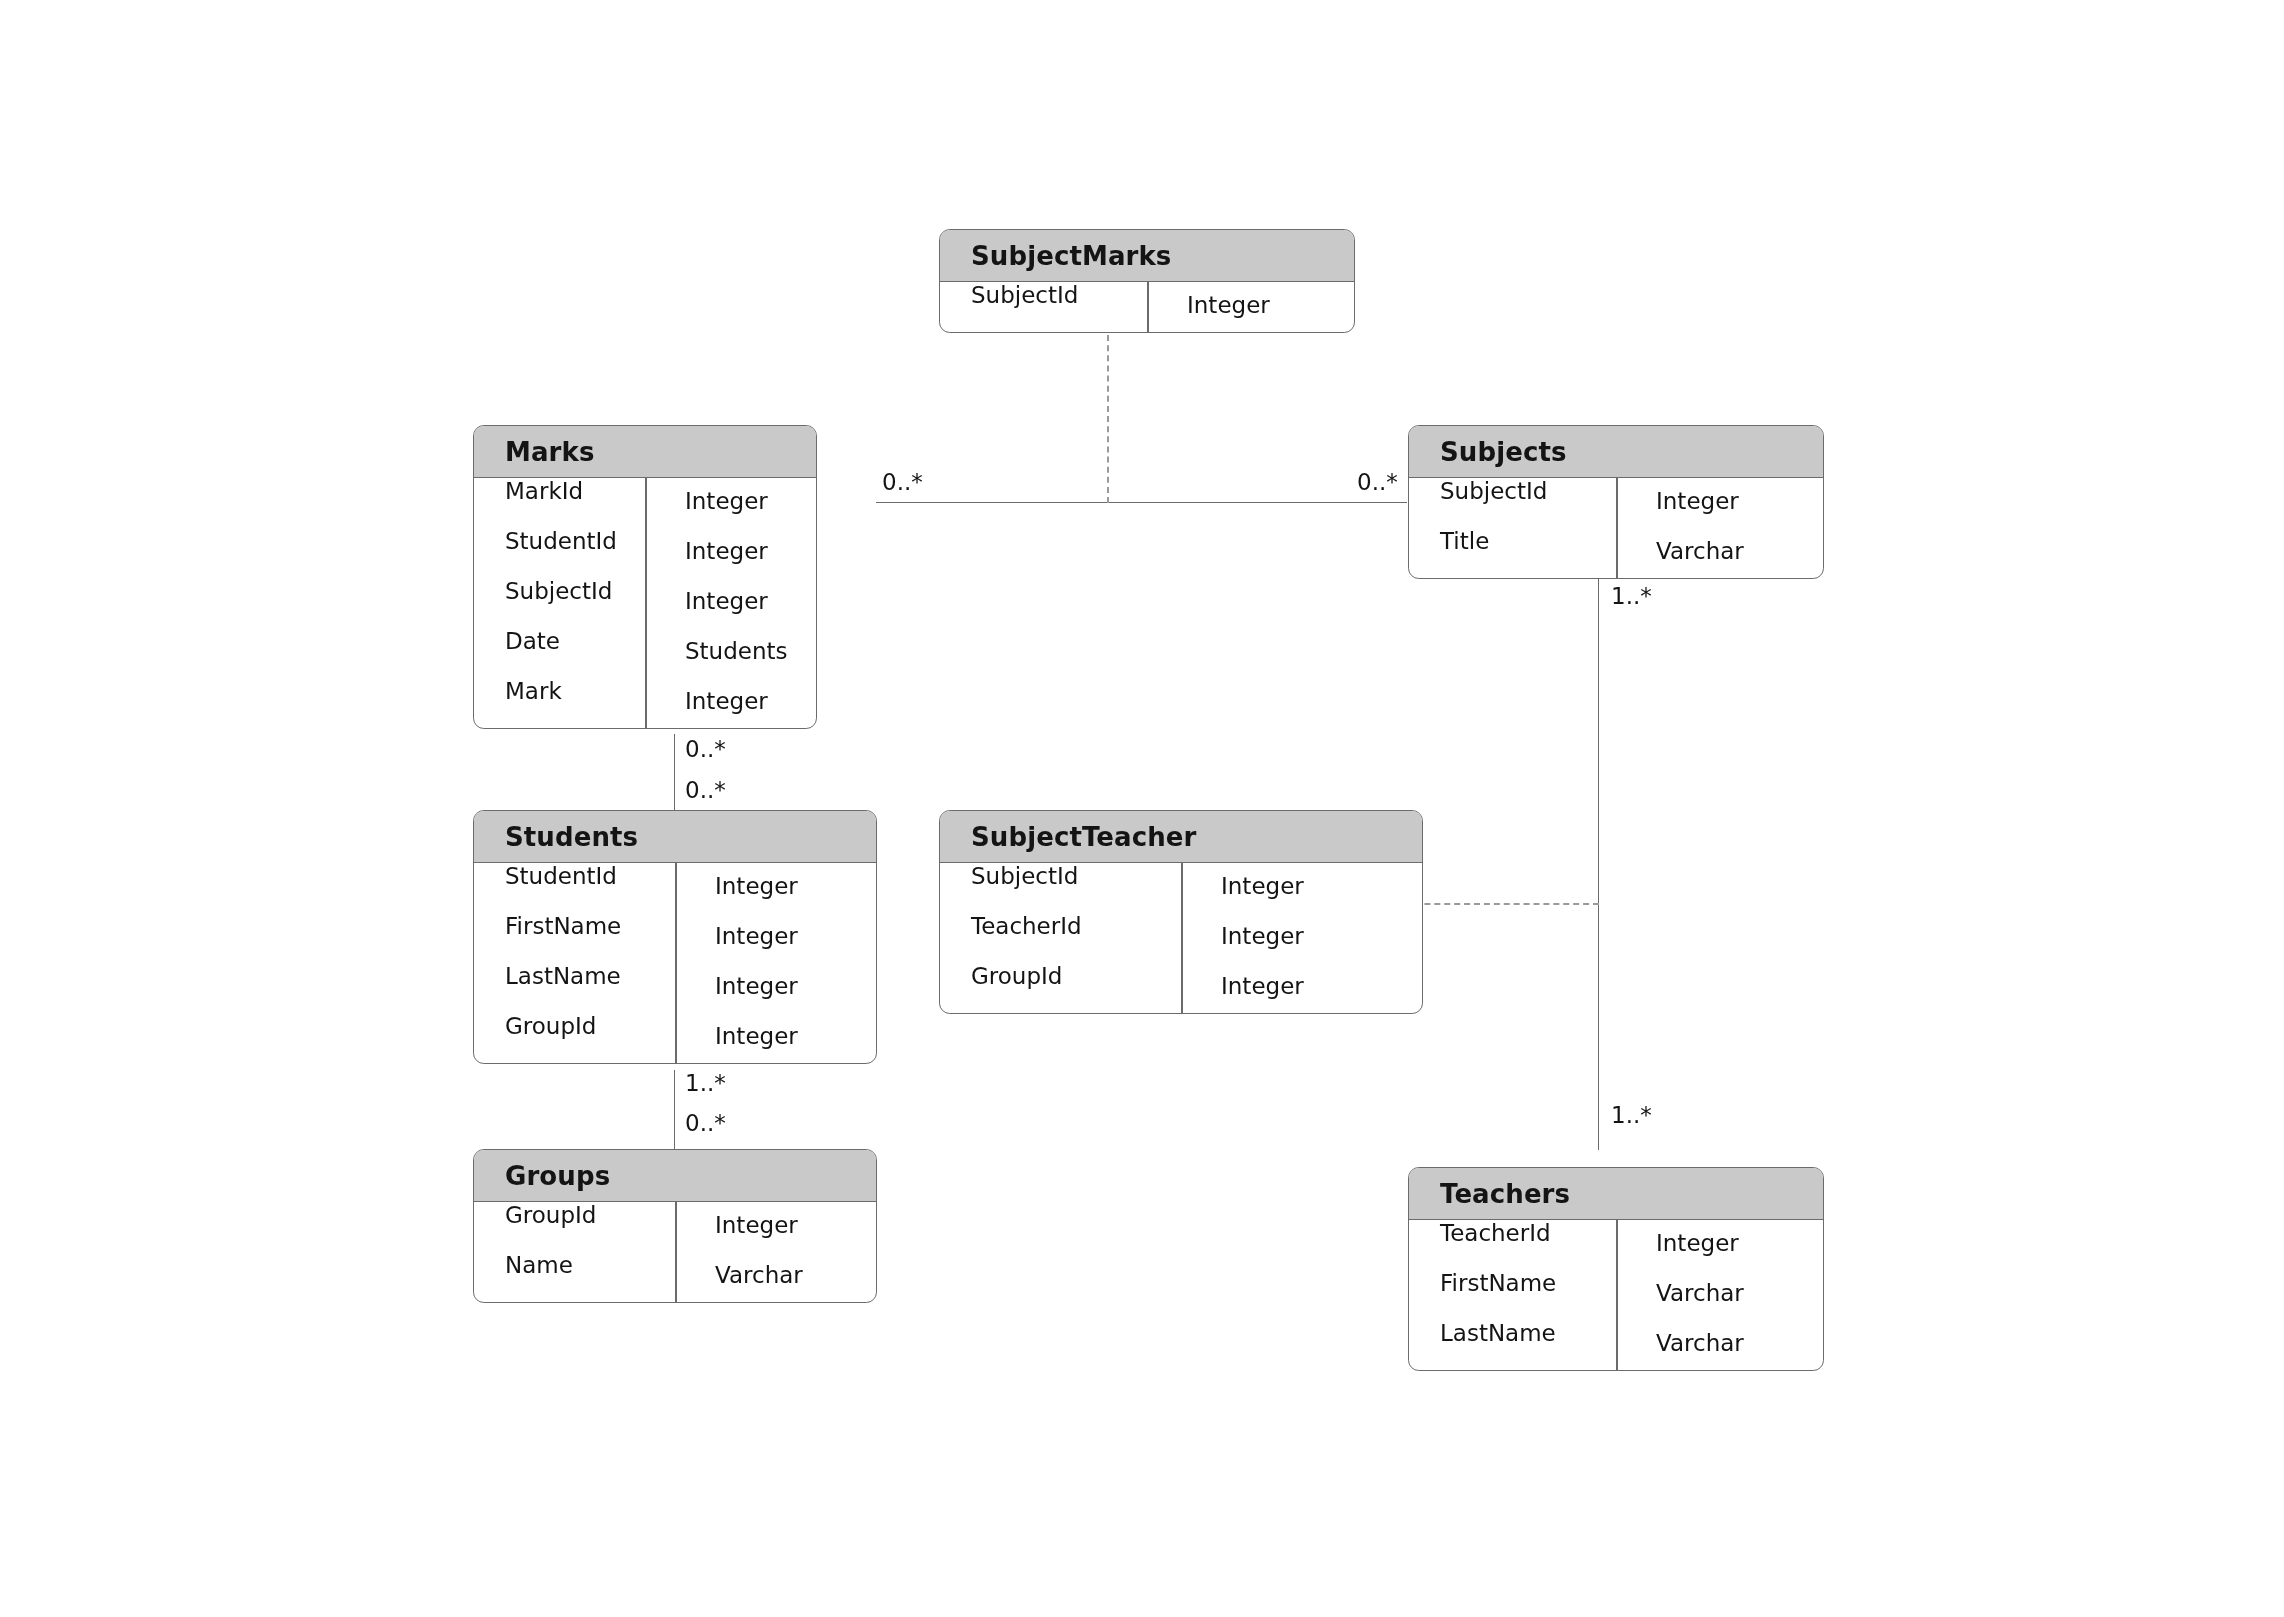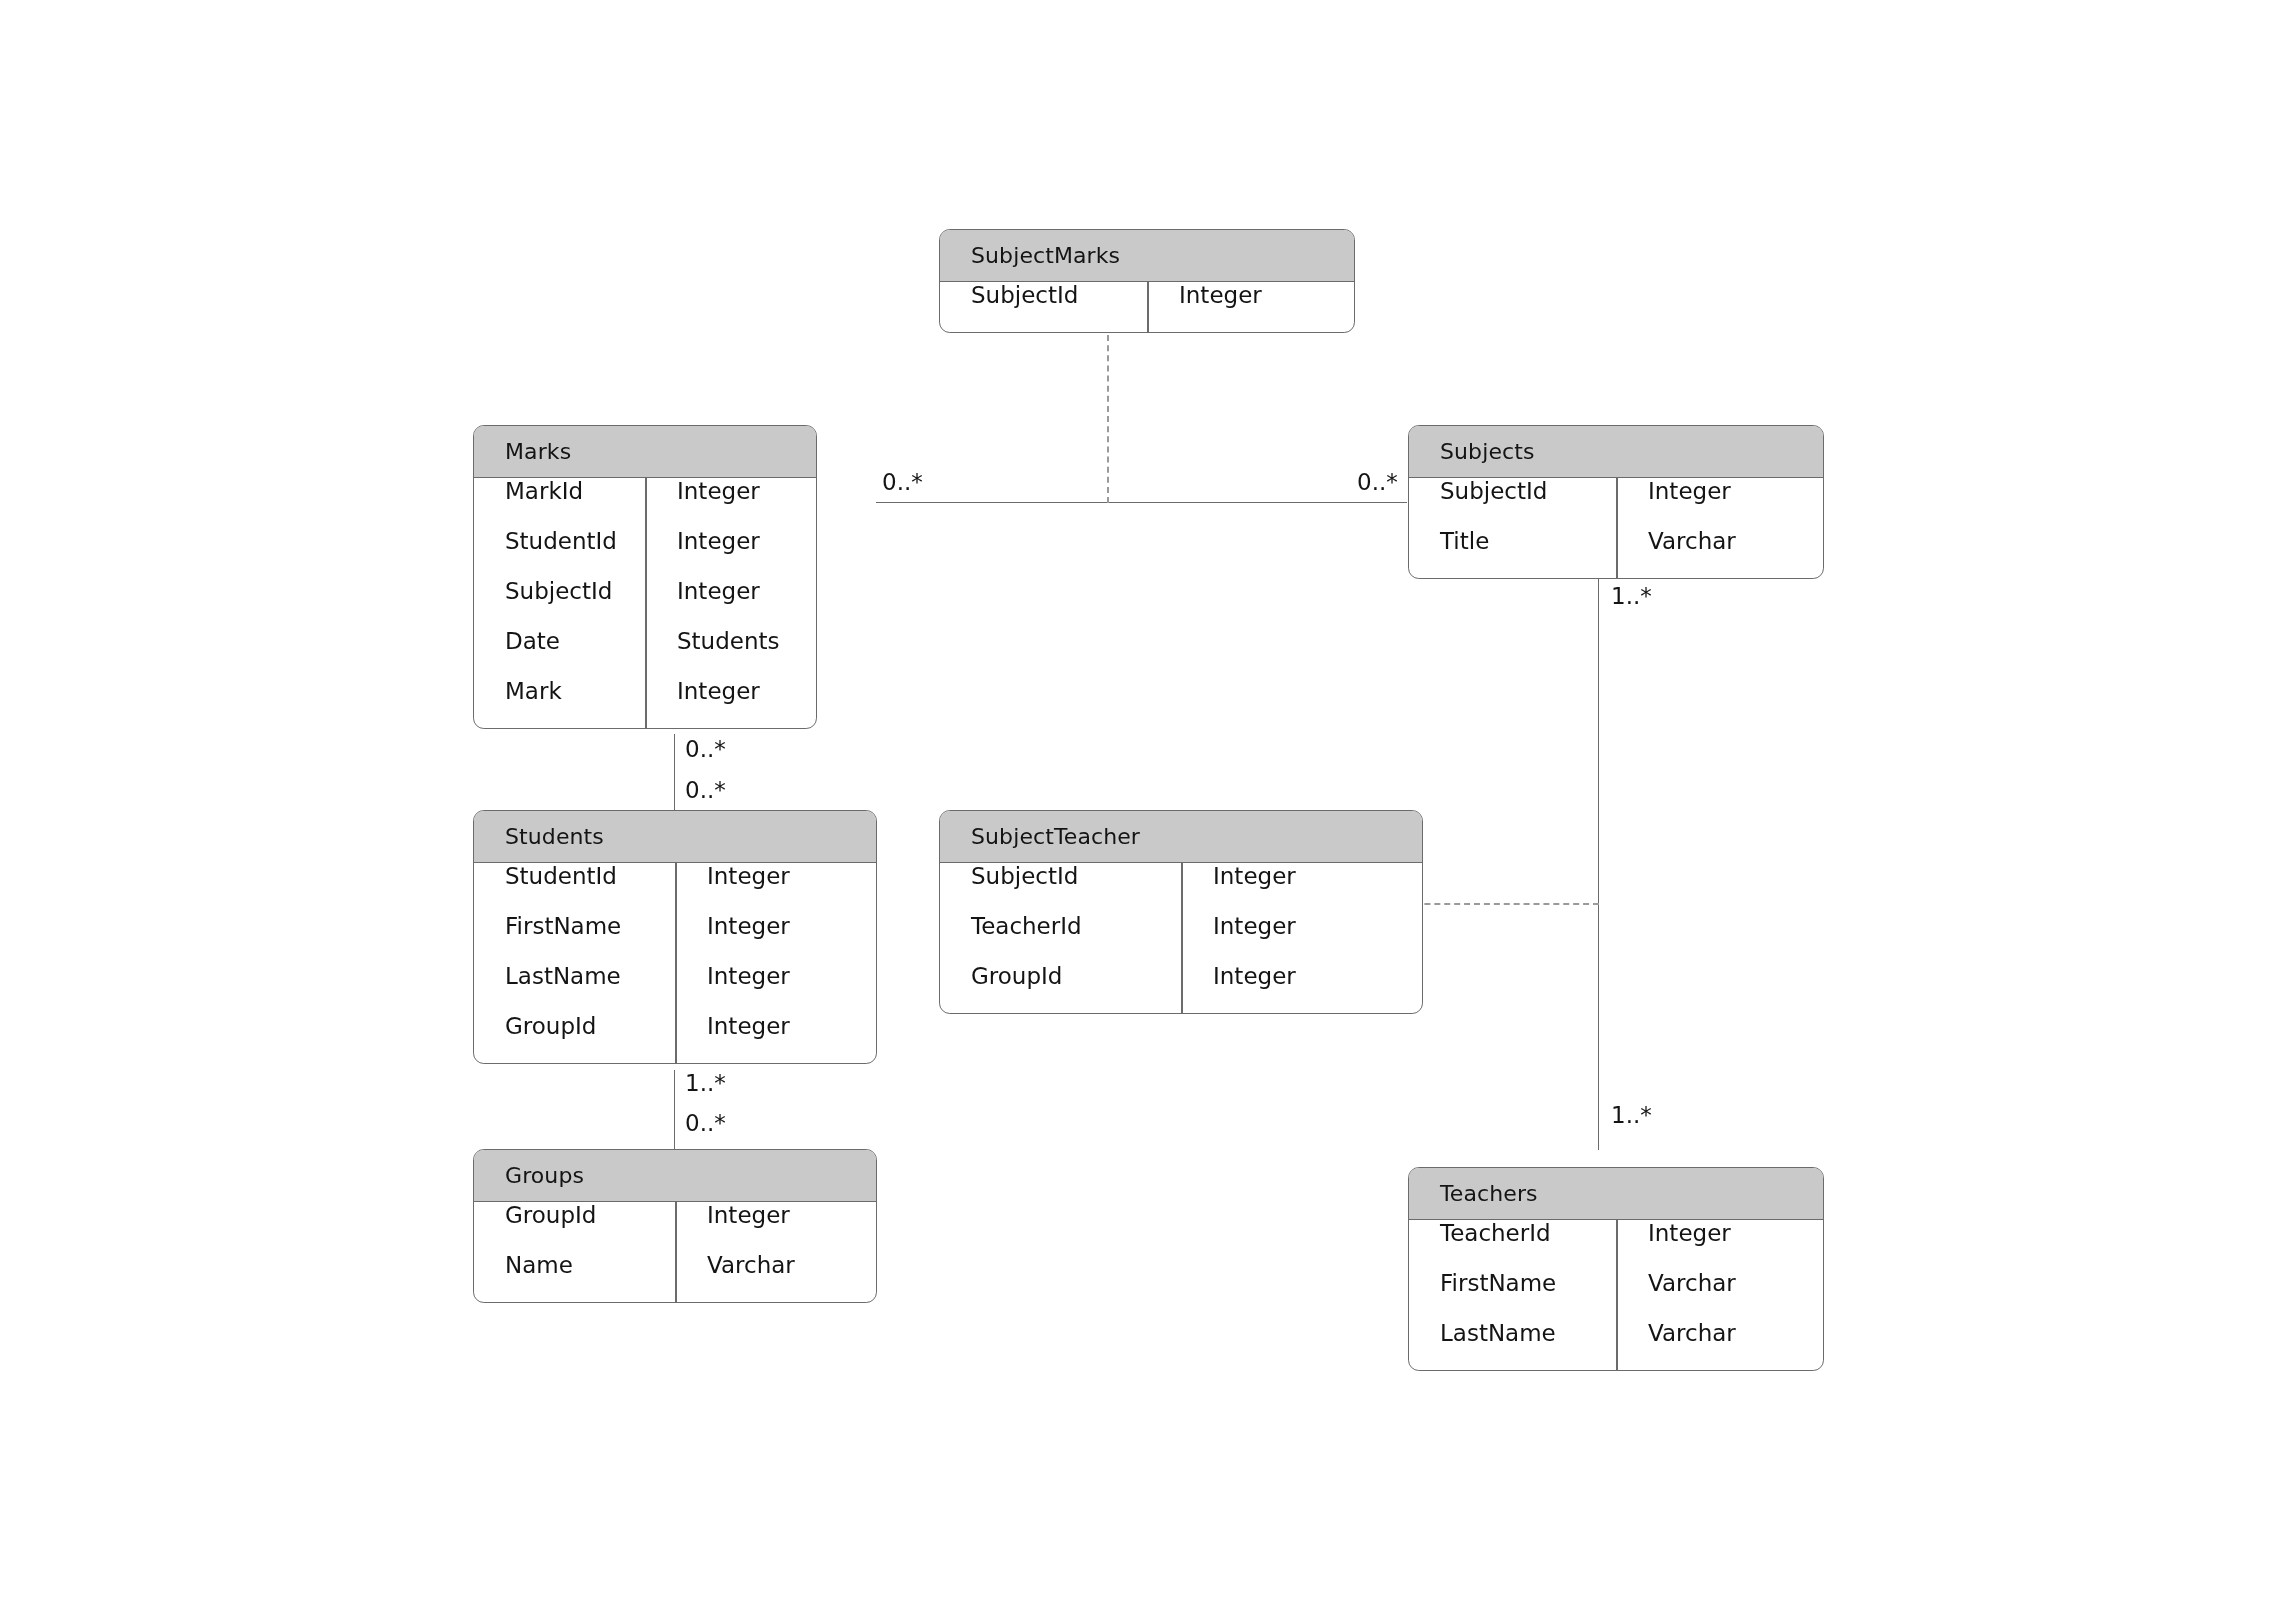--- a/index.html
+++ b/index.html
@@ -30,24 +30,25 @@
   .entity-header {
     box-sizing: border-box;
     background: #c9c9c9;
     border-bottom: 1.5px solid #6b6b6b;
     height: 52px;
     display: flex;
     align-items: center;
     padding-left: 31px;
   }
   .entity-title {
-    font-size: 22px;
+    font-size: 26px;
     color: #141414;
     letter-spacing: 0.1px;
     white-space: nowrap;
+    font-weight: bold;
   }
   .entity-body {
     position: relative;
     padding: 0;
   }
   .col-divider {
     position: absolute;
     top: 0;
     bottom: 0;
     left: 50%;
@@ -61,21 +62,22 @@
   .attr-name,
   .attr-type {
     box-sizing: border-box;
     width: 50%;
     font-size: 23px;
     color: #141414;
     padding-left: 31px;
     white-space: nowrap;
   }
   .attr-type {
-    padding-left: 32px;
+    padding-left: 40px;
+    margin-top: 10px;
   }
 
   
   .conn {
     position: absolute;
     background: transparent;
   }
   .conn-h-solid {
     border-top: 1.5px solid #6b6b6b;
     height: 0;

